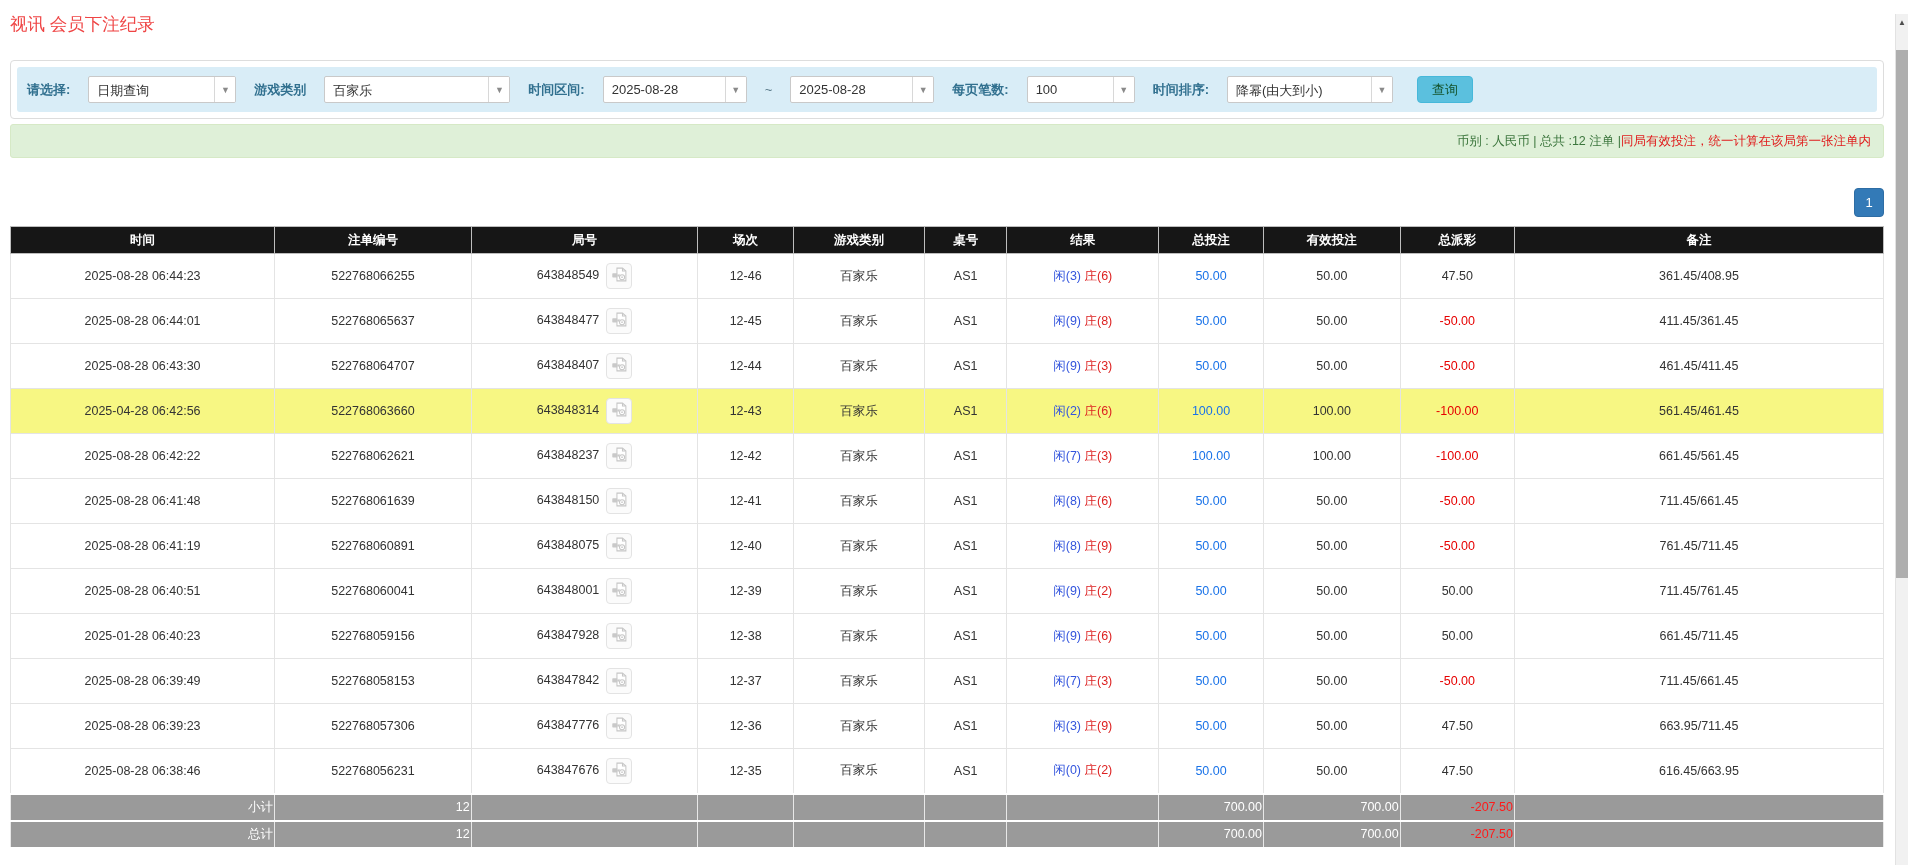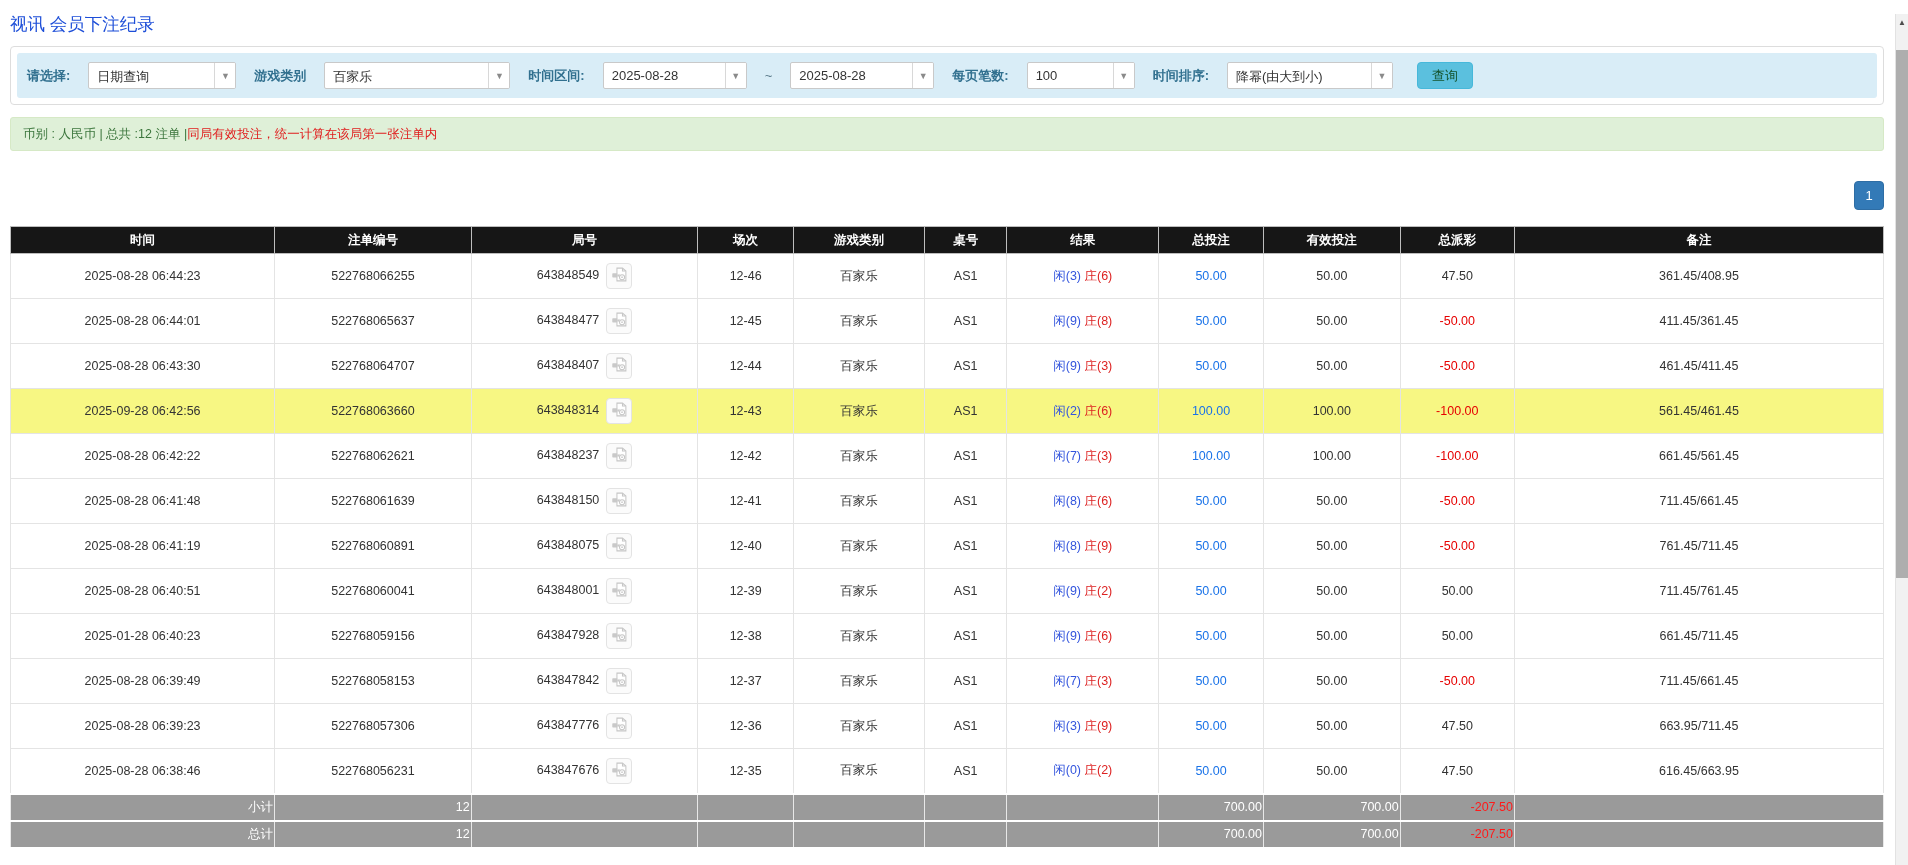--- a/index.html
+++ b/index.html
@@ -4,50 +4,50 @@
 <style>
   *{box-sizing:border-box}
   html,body{margin:0;padding:0}
   body{
     width:1908px;height:865px;position:relative;overflow:hidden;
     background:#fff;color:#333;
     font-family:"Liberation Sans","DejaVu Sans",sans-serif;
   }
   .content{margin-left:10px;width:1874px;padding-top:8px}
 
-  .page-title{font-size:17.5px;font-weight:normal;color:#1d4ed8;margin:4px 0 10px 0}
+  .page-title{font-size:17.5px;font-weight:normal;color:#ef4444;margin:4px 0 24px 0}
 
   
   .filter-panel{border:1px solid #ddd;border-radius:4px;padding:6px;background:#fff}
   .filter-bar{background:var(--filter-bar-bg);border-radius:3px;padding:9px 10px;
     display:flex;align-items:center;gap:18px;font-size:13px}
   .filter-label{color:var(--label-blue);font-weight:bold;white-space:nowrap}
   .combo{display:flex;align-items:stretch;height:27px;background:#fff;
     border:1px solid #c9c9c9;border-radius:2px;overflow:hidden;cursor:pointer}
   .combo-text{padding:5px 8px 0 8px;font-size:13px;color:#333;flex:1;white-space:nowrap;overflow:hidden}
   .combo-arrow{width:21px;border-left:1px solid #d8d8d8;display:flex;align-items:center;
     justify-content:center;color:#8a8a8a;font-size:9px;background:#fff}
   .w-query{width:148px}.w-game{width:186px}.w-date{width:144px}.w-size{width:108px}.w-sort{width:166px}
   .tilde{color:#5a7a8a}
   .search-btn{background:var(--accent-blue);border:1px solid #46b8da;color:#14532d;font-size:13px;
     padding:5px 14px;border-radius:4px;margin-left:6px;cursor:pointer;line-height:15px}
 
   
-  .summary-bar{margin-top:12px;background:var(--summary-bg);border:1px solid #d6e9c6;border-radius:3px;
-    height:34px;display:flex;align-items:center;justify-content:flex-start;padding:0 12px;font-size:12.5px}
+  .summary-bar{margin-top:5px;background:var(--summary-bg);border:1px solid #d6e9c6;border-radius:3px;
+    height:34px;display:flex;align-items:center;justify-content:flex-end;padding:0 12px;font-size:12.5px}
   .summary-left{color:var(--summary-text)}
   .summary-note{color:var(--warning-red)}
 
   
   .pager-row{display:flex;justify-content:flex-end;margin-top:30px}
   .page-btn{min-width:30px;height:29px;background:var(--pager-blue);color:#fff;border:1px solid #2e6da4;
     border-radius:4px;font-size:13px;display:flex;align-items:center;justify-content:center;cursor:pointer}
 
   
-  table{margin-top:16px;width:100%;border-collapse:collapse;font-size:12.5px;table-layout:fixed}
+  table{margin-top:9px;width:100%;border-collapse:collapse;font-size:12.5px;table-layout:fixed}
   thead th{background:var(--header-bg);color:#fff;font-weight:bold;height:27px;
     border:1px solid #bdbdbd;padding:0 2px}
   tbody td{height:45px;border:1px solid #e4e4e4;text-align:center;background:#fff;
     color:#333;padding:0 3px;overflow:hidden;white-space:nowrap}
   tr.highlight td{background:var(--highlight-yellow)}
   .result-player{color:var(--player-blue)}
   .result-banker{color:var(--banker-red)}
   .total-bet-link{color:var(--link-blue);cursor:pointer}
   .payout-neg{color:var(--negative-red)}
   tfoot td{height:27px;background:var(--footer-gray);color:#fff;text-align:right;
@@ -213,21 +213,21 @@
           <td>12-44</td>
           <td>百家乐</td>
           <td>AS1</td>
           <td><span class="result-player">闲(9)</span> <span class="result-banker">庄(3)</span></td>
           <td><span class="total-bet-link">50.00</span></td>
           <td>50.00</td>
           <td class="payout-neg">-50.00</td>
           <td>461.45/411.45</td>
         </tr>
         <tr class="highlight">
-          <td>2025-09-28 06:42:56</td>
+          <td>2025-04-28 06:42:56</td>
           <td>522768063660</td>
           <td><span>643848314</span><button class="video-btn">
               <span><svg width="17" height="17" viewBox="0 0 20 20" aria-hidden="true">
                   <path d="M7 2.5h6.5L17.5 6v11.5H7z" fill="#fff" stroke="#c6c6c6" stroke-width="1.2"></path>
                   <path d="M13.5 2.5V6H17" fill="none" stroke="#c6c6c6" stroke-width="1.2"></path>
                   <rect x="1.5" y="8.5" width="6" height="5" rx="0.8" fill="#c9c9c9"></rect>
                   <path d="M7.5 10.8 10 9.2v4l-2.5-1.6z" fill="#c9c9c9"></path>
                   <circle cx="13" cy="13.2" r="3" fill="none" stroke="#c6c6c6" stroke-width="1.2"></circle>
                   <circle cx="13" cy="13.2" r="1" fill="#c9c9c9"></circle>
                 </svg></span>

